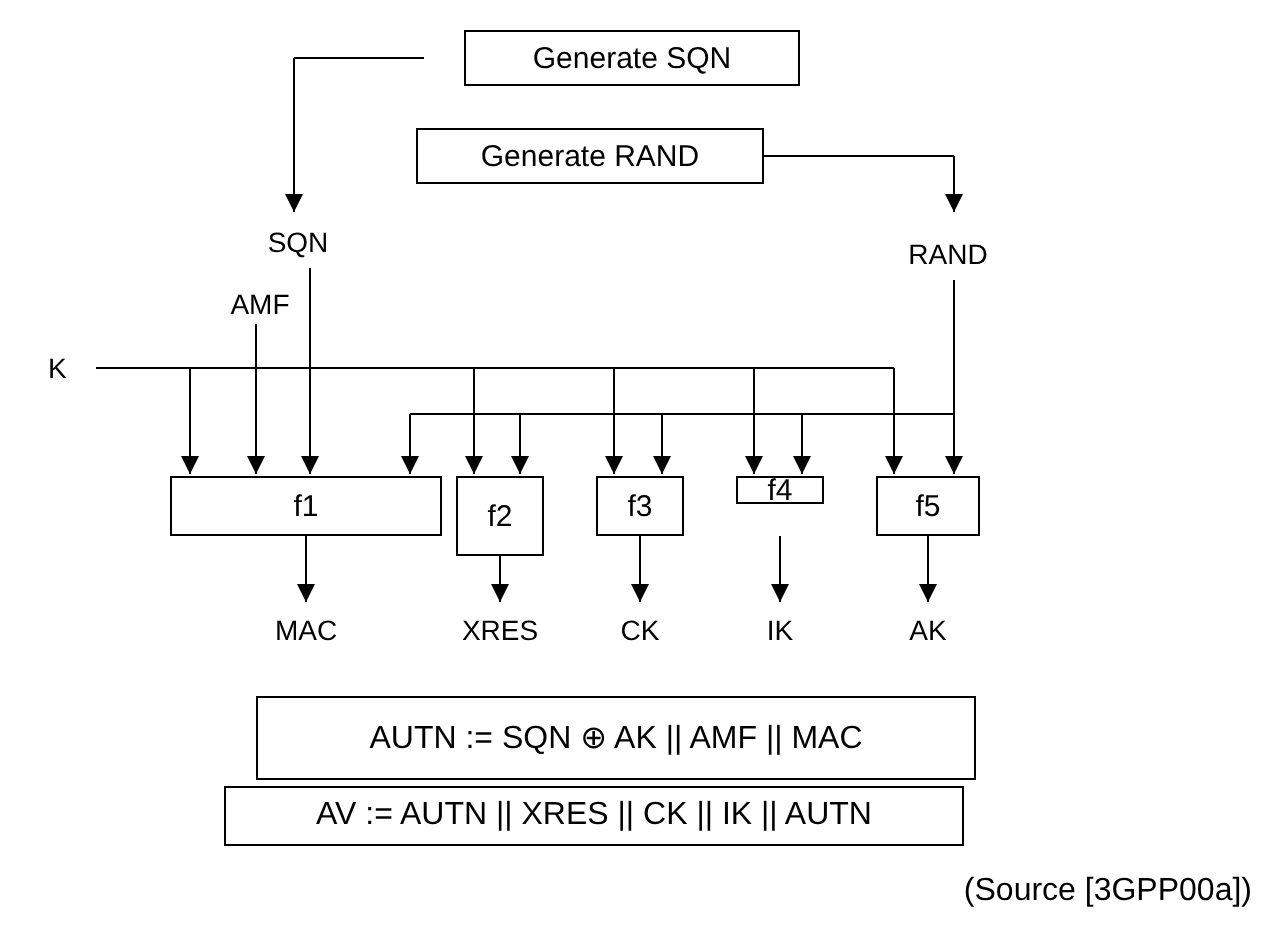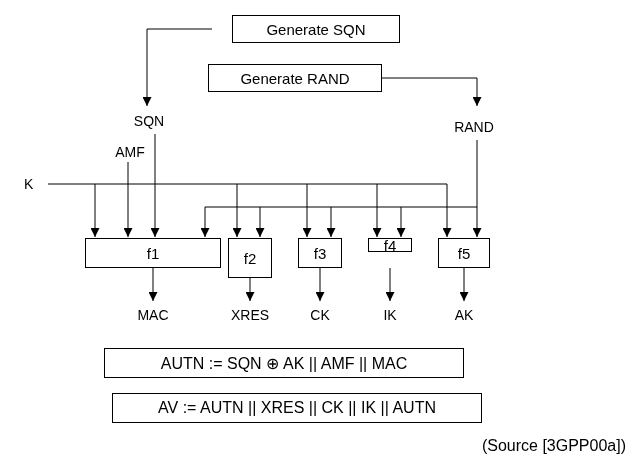--- a/index.html
+++ b/index.html
@@ -96,18 +96,18 @@
   <div class="box" style="left:298px; top:238px; width:44px; height:30px;">f3</div>
   <div class="box" style="left:368px; top:238px; width:44px; height:14px;">f4</div>
   <div class="box" style="left:438px; top:238px; width:52px; height:30px;">f5</div>
 
   <div class="lbl" style="left:153px; top:306px;">MAC</div>
   <div class="lbl" style="left:250px; top:306px;">XRES</div>
   <div class="lbl" style="left:320px; top:306px;">CK</div>
   <div class="lbl" style="left:390px; top:306px;">IK</div>
   <div class="lbl" style="left:464px; top:306px;">AK</div>
 
-  <div class="box formula" style="left:104px; top:348px; width:360px; height:30px;">AUTN := SQN ⊕ AK || AMF || MAC</div>
+  <div class="box formula" style="left:128px; top:348px; width:360px; height:42px;">AUTN := SQN ⊕ AK || AMF || MAC</div>
   <div class="box formula" style="left:112px; top:393px; width:370px; height:30px;">AV := AUTN || XRES || CK || IK || AUTN</div>
 
   <div class="source" style="right:8px; top:437px;">(Source [3GPP00a])</div>
 
 </div>
 
 </body></html>

